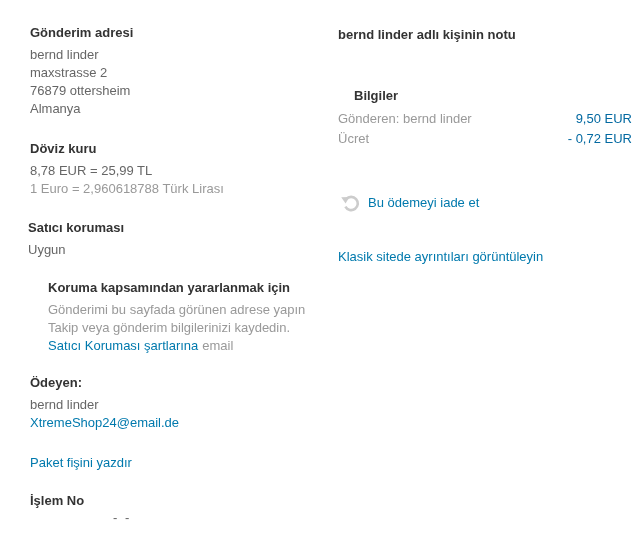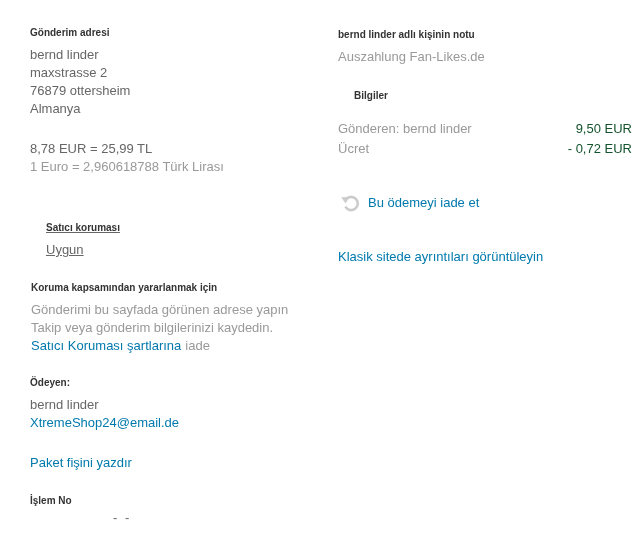--- a/index.html
+++ b/index.html
@@ -10,54 +10,54 @@
     height: 539px;
     background: #ffffff;
     overflow: hidden;
     font-family: "Liberation Sans", sans-serif;
     font-size: 13px;
     line-height: 18px;
     color: #666666;
   }
   .sec { position: absolute; }
   .sec h3 {
-    font-size: 10px;
+    font-size: 13px;
     font-weight: bold;
     color: #333333;
     line-height: 18px;
     margin-bottom: 4px;
   }
   .line  { color: #666666; }
   .muted { color: #999999; }
   .link  { color: #0079ad; cursor: pointer; text-decoration: none; }
   .link-suffix { color: #999999; margin-left: 4px; }
 
   
   .shipping     { left: 30px; top: 24px;  width: 280px; }
   .exchange     { left: 30px; top: 140px; width: 280px; }
-  .protection   { left: 46px; top: 219px; width: 280px; text-decoration: underline; }
-  .steps        { left: 31px; top: 279px; width: 300px; }
+  .protection   { left: 28px; top: 219px; width: 280px; }
+  .steps        { left: 48px; top: 279px; width: 300px; }
   .payer        { left: 30px; top: 374px; width: 280px; }
   .print-link   { left: 30px; top: 454px; }
   .transaction  { left: 30px; top: 492px; width: 280px; }
   .txn-fragment { position: absolute; left: 113px; top: 509px; color: #666666; letter-spacing: 2px; }
 
   
   .note         { left: 338px; top: 26px;  width: 294px; }
   .info         { left: 338px; top: 87px;  width: 294px; }
-  .info h3      { margin-bottom: 14px; padding-left: 16px; }
+  .info h3      { margin-bottom: 4px; padding-left: 16px; }
   .info-row {
     display: flex;
     justify-content: space-between;
     align-items: flex-start;
     height: 20px;
     line-height: 20px;
   }
   .info-row .lbl { color: #999999; }
-  .info-row .val { color: #14532d; }
+  .info-row .val { color: #0369a1; }
   .info-row.total .lbl, .info-row.total .val { color: #333333; font-weight: bold; }
 
   .refund-row {
     left: 338px; top: 191px;
     display: flex;
     align-items: center;
   }
   .refund-row .icon-wrap { width: 23px; height: 23px; margin-left: 1px; }
   .refund-row .lnk { margin-left: 6px; }
   .classic-link { left: 338px; top: 248px; }
@@ -69,56 +69,56 @@
 
   <section class="sec shipping">
     <h3>Gönderim adresi</h3>
     <div class="line">bernd linder</div>
     <div class="line">maxstrasse 2</div>
     <div class="line">76879 ottersheim</div>
     <div class="line">Almanya</div>
   </section>
 
   <section class="sec exchange">
+    <h3>Döviz kuru</h3>
     <div class="line">8,78 EUR = 25,99 TL</div>
     <div class="muted">1 Euro = 2,960618788 Türk Lirası</div>
   </section>
 
   <section class="sec protection">
     <h3>Satıcı koruması</h3>
     <div class="line">Uygun</div>
   </section>
 
   <section class="sec steps">
     <h3>Koruma kapsamından yararlanmak için</h3>
     <div class="muted">Gönderimi bu sayfada görünen adrese yapın</div>
     <div class="muted">Takip veya gönderim bilgilerinizi kaydedin.</div>
     <div>
-      <span class="link">Satıcı Koruması şartlarına</span><span class="link-suffix">iade</span>
+      <span class="link">Satıcı Koruması şartlarına</span><span class="link-suffix">email</span>
     </div>
   </section>
 
   <section class="sec payer">
     <h3>Ödeyen:</h3>
     <div class="line">bernd linder</div>
     <div><span class="link">XtremeShop24@email.de</span></div>
   </section>
 
   <div class="sec print-link">
     <span class="link">Paket fişini yazdır</span>
   </div>
 
   <section class="sec transaction">
     <h3>İşlem No</h3>
   </section>
   <div class="txn-fragment">- -</div>
 
   <section class="sec note">
     <h3>bernd linder adlı kişinin notu</h3>
-    <div class="muted">Auszahlung Fan-Likes.de</div>
   </section>
 
   <section class="sec info">
     <h3>Bilgiler</h3>
     <div class="info-row">
       <span class="lbl">Gönderen: bernd linder</span>
       <span class="val">9,50 EUR</span>
     </div>
     <div class="info-row">
       <span class="lbl">Ücret</span>

